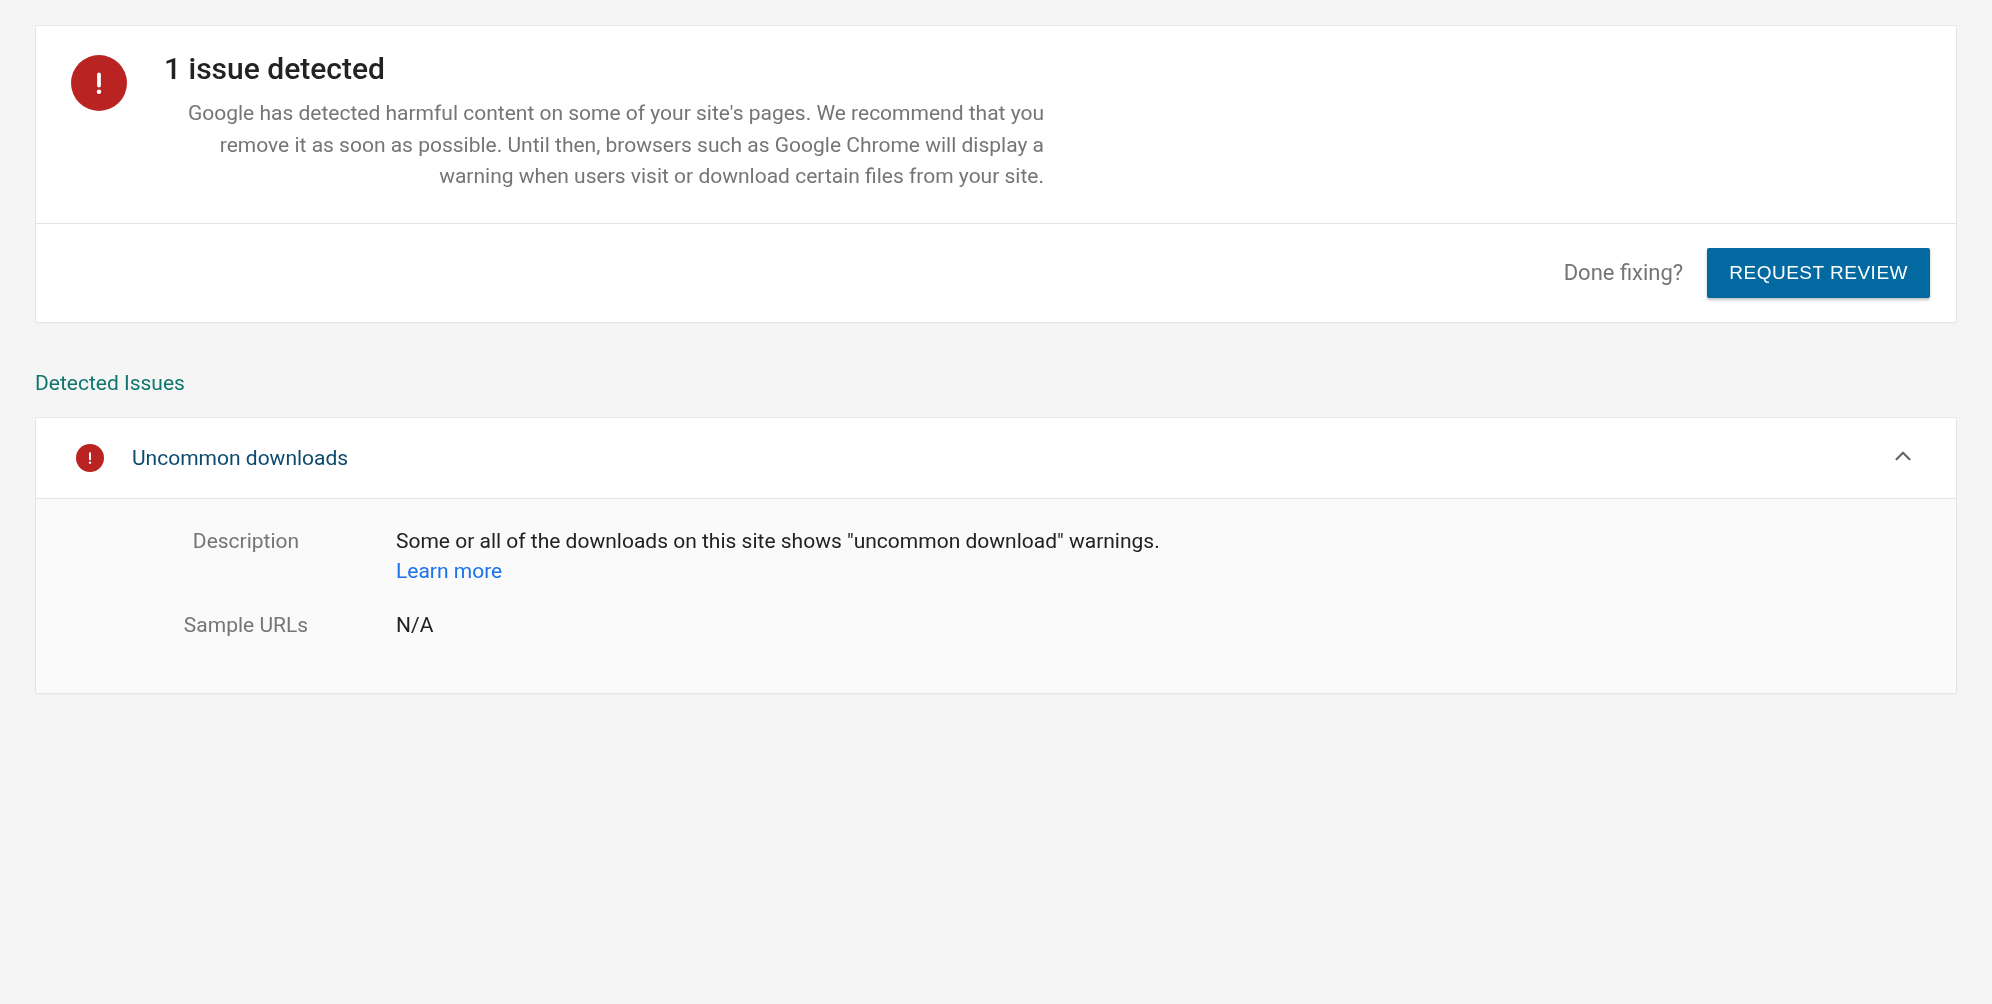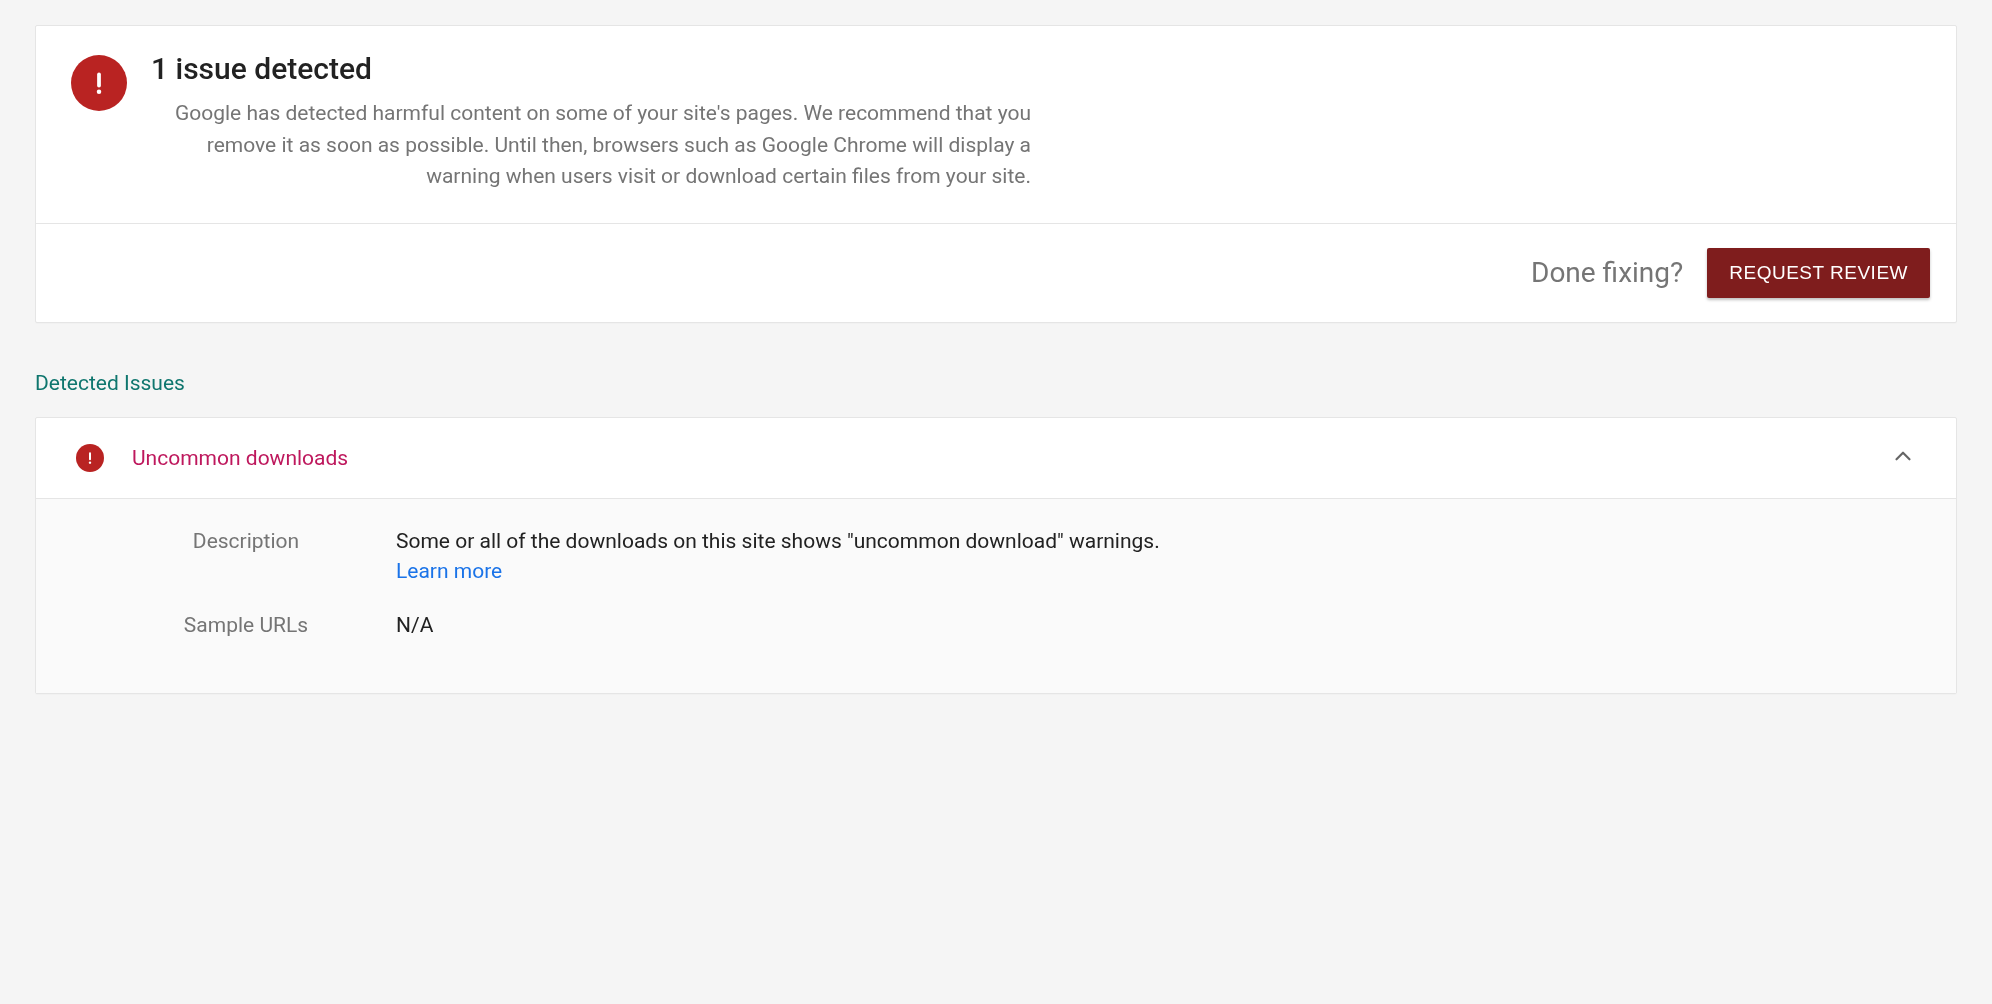--- a/index.html
+++ b/index.html
@@ -14,21 +14,21 @@
     background: #fff;
     border: 1px solid #e5e5e5;
     box-shadow: 0 1px 1px rgba(0,0,0,0.02);
     border-radius: 2px;
   }
   .issue-card {}
   .issue-header {
     display: flex;
     align-items: flex-start;
     padding: 25px 35px 30px 35px;
-    gap: 24px;
+    gap: 37px;
   }
   .alert-icon {
     width: 56px;
     height: 56px;
     border-radius: 50%;
     background: #b92322;
     display: flex;
     align-items: center;
     justify-content: center;
     flex-shrink: 0;
@@ -59,24 +59,24 @@
   .issue-actions {
     border-top: 1px solid #e5e5e5;
     display: flex;
     justify-content: flex-end;
     align-items: center;
     gap: 24px;
     padding: 24px 26px;
   }
   .done-label {
     color: #757575;
-    font-size: 28px;
+    font-size: 22px;
   }
   .btn {
-    background: #7f1d1d;
+    background: #0369a1;
     color: #fff;
     border: none;
     font-size: 19px;
     font-weight: 500;
     letter-spacing: .5px;
     padding: 14px 22px;
     cursor: pointer;
     box-shadow: 0 2px 3px rgba(0,0,0,0.25);
     border-radius: 2px;
   }
@@ -88,21 +88,21 @@
   .acc-card {}
   .acc-header {
     display: flex;
     align-items: center;
     gap: 28px;
     padding: 25px 40px;
     cursor: pointer;
   }
   .acc-title {
     font-size: 21px;
-    color: #be185d;
+    color: #0c4a6e;
     font-weight: 400;
     flex: 1;
   }
   .chevron svg { width: 26px; height: 26px; stroke: #666; }
   .acc-body {
     border-top: 1px solid #e5e5e5;
     background: #fafafa;
     padding: 30px 40px 40px 100px;
   }
   .row {

